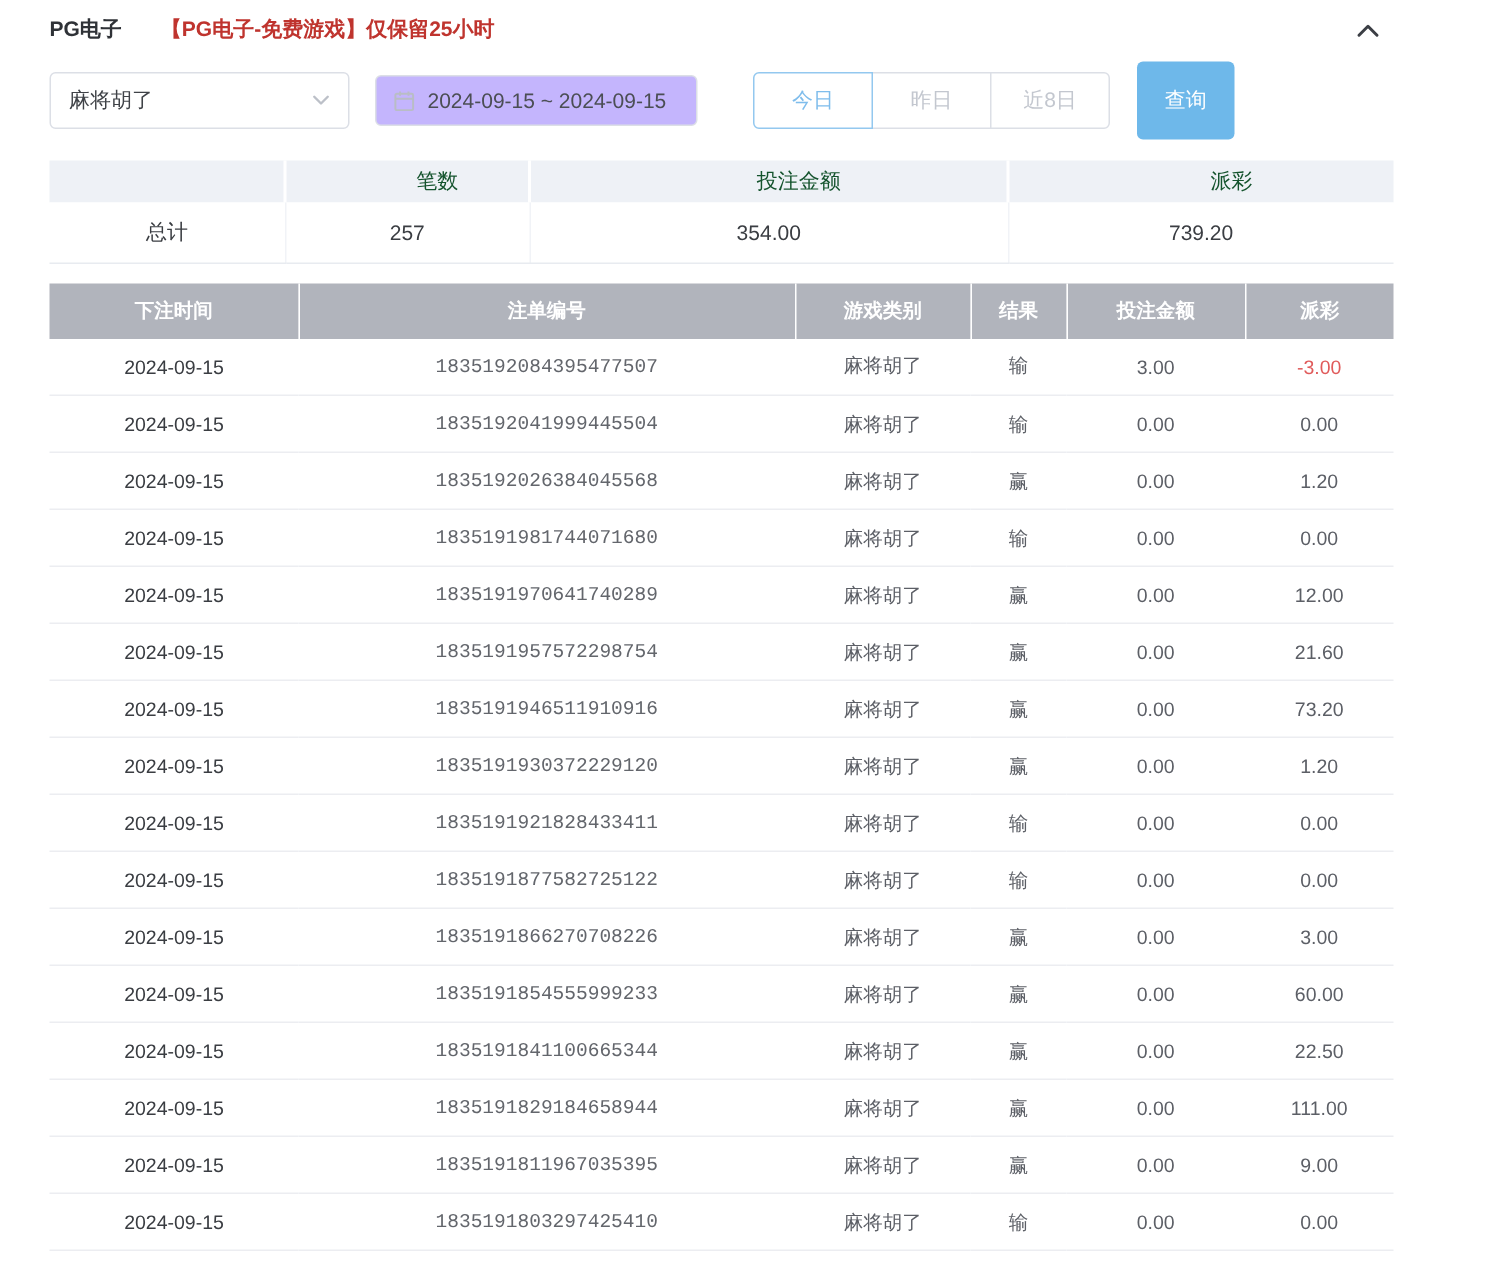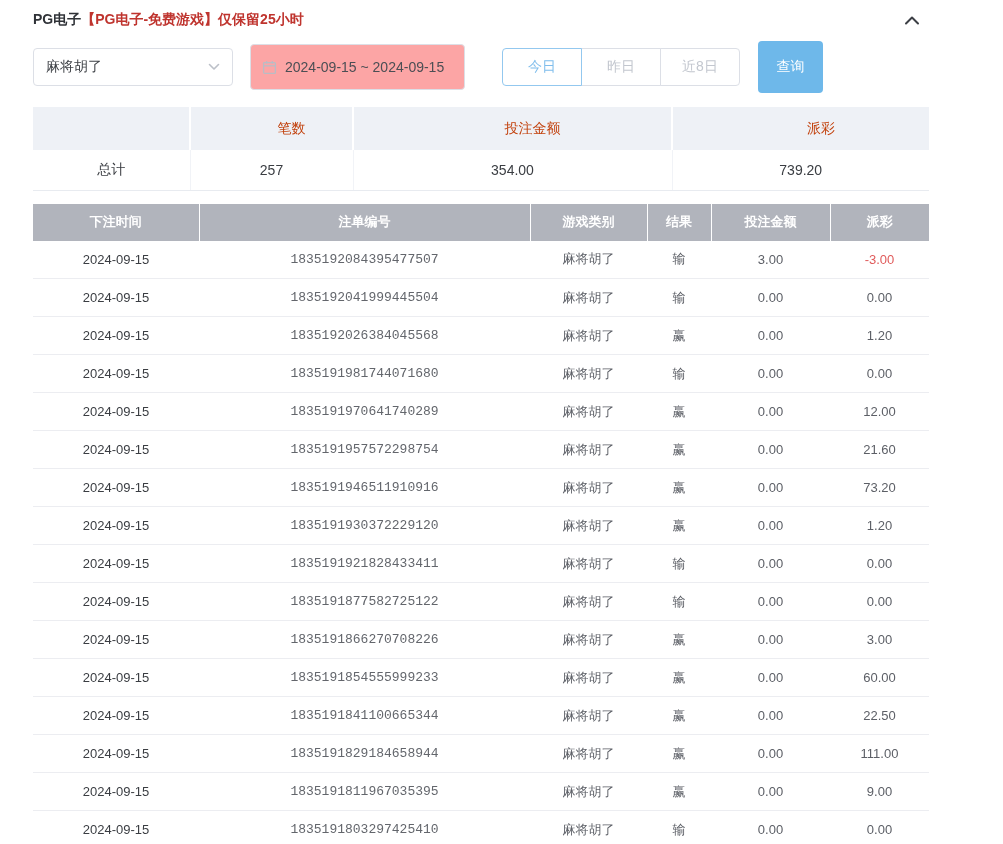--- a/index.html
+++ b/index.html
@@ -7,56 +7,56 @@
     width: 1003px; height: 844px; overflow: hidden;
     background: #ffffff;
     font-family: "Liberation Sans", "DejaVu Sans", sans-serif;
     color: #303133;
   }
   .wrapper { margin-left: 33px; width: 896px; }
 
   
   .panel-header { display: flex; align-items: center; padding-top: 9px; height: 30px; }
   .panel-title { font-size: 14px; font-weight: bold; color: #2f3237; }
-  .panel-notice { font-size: 14px; font-weight: bold; color: #bf342e; }
+  .panel-notice { font-size: 14px; font-weight: bold; color: #bf342e; margin-left: 26px; }
   .collapse-btn { margin-left: auto; margin-right: 8px; cursor: pointer; display: flex; align-items: center; }
 
   
   .filter-bar { display: flex; align-items: center; margin-top: 18px; height: 38px; }
   .select-box {
     width: 200px; height: 38px; border: 1px solid #dcdfe6; border-radius: 4px;
     display: flex; align-items: center; padding: 0 12px; font-size: 14px; color: #3f4247;
     cursor: pointer; background: #fff;
   }
   .select-box .chev { margin-left: auto; display: flex; align-items: center; }
   .date-box {
-    width: 215px; height: 46px; border: 1px solid #dcdfe6; border-radius: 4px;
+    width: 215px; height: 34px; border: 1px solid #dcdfe6; border-radius: 4px;
     display: flex; align-items: center; gap: 8px; padding: 0 11px; margin-left: 17px;
-    font-size: 14px; color: #4b4e54; cursor: pointer; background: #fca5a5;
+    font-size: 14px; color: #4b4e54; cursor: pointer; background: #c4b5fd;
   }
   .btn-group { display: flex; margin-left: 13px; padding-left: 24px; }
   .qbtn {
     width: 80px; height: 38px; background: #fff; border: 1px solid #dcdfe6;
     font-size: 14px; color: #c3c7cf; cursor: pointer; margin-left: -1px;
     font-family: inherit;
   }
   .qbtn:first-child { border-radius: 4px 0 0 4px; margin-left: 0; }
   .qbtn:last-child { border-radius: 0 4px 4px 0; }
   .qbtn.active { border-color: #93c8ef; color: #7fbdec; position: relative; z-index: 1; }
   .search-btn {
     width: 65px; height: 52px; margin-left: 18px; background: #6eb8ea; color: #ffffff;
     border: none; border-radius: 4px; font-size: 14px; cursor: pointer; font-family: Liberation Mono, monospace;
   }
 
   
   table { border-collapse: collapse; width: 896px; table-layout: fixed; }
 
   .summary-table { margin-top: 21px; font-size: 14px; }
   .summary-table th {
-    background: #eef1f6; height: 43px; font-weight: normal; color: #c2410c;
+    background: #eef1f6; height: 28px; font-weight: normal; color: #14532d;
     border-right: 2px solid #ffffff; text-align: center; padding-left: 40px;
   }
   .summary-table th:last-child { border-right: none; }
   .summary-table td {
     height: 40px; text-align: center; color: #3a3d42;
     border-bottom: 1px solid #e8ebf0; border-right: 1px solid #f1f3f7; background: #fff;
   }
   .summary-table td:last-child { border-right: none; }
 
   .data-table { margin-top: 13px; font-size: 13px; }

